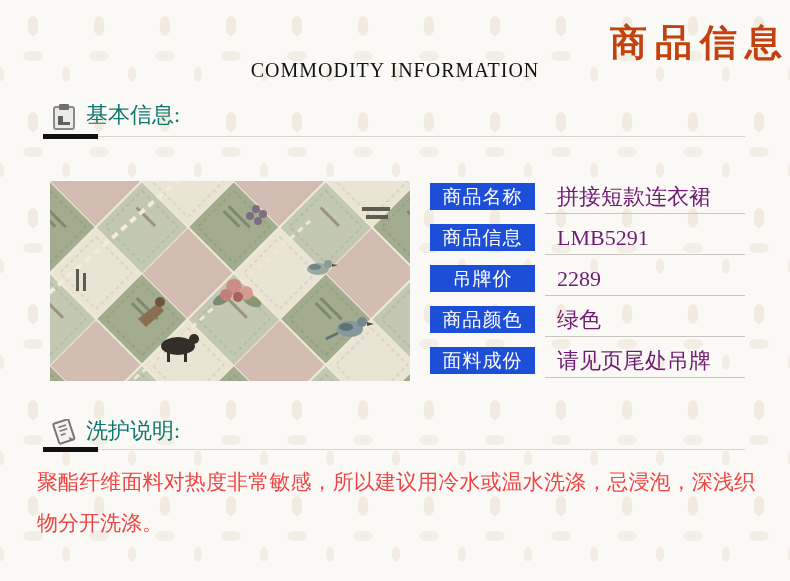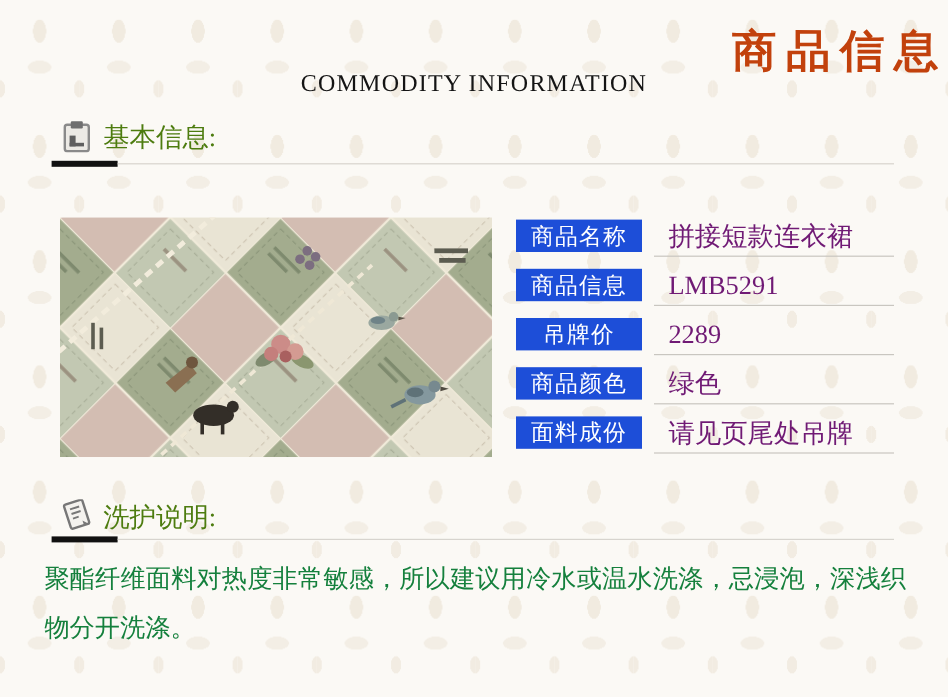--- a/index.html
+++ b/index.html
@@ -24,22 +24,22 @@
     letter-spacing:8px; text-indent:8px; color:#c2410c;
   }
   .page-subtitle{
     position:absolute; top:59px; left:0; width:100%;
     text-align:center; font-size:20px; font-weight:400;
     letter-spacing:1px; color:#141414;
   }
 
   
   .sec-head{
-    position:absolute; left:52px; display:flex; align-items:flex-start; gap:10px;
-    font-size:22px; color:#4d7c0f;
+    position:absolute; left:52px; display:flex; align-items:flex-end; gap:10px;
+    font-size:22px; color:#0f766e;
   }
   .sec-head.basic{ top:100px; }
   .sec-head.care { top:416px; }
   .sec-icon{ display:inline-flex; width:24px; height:27px; }
 
   .divider{
     position:absolute; left:43px; right:45px; height:5px;
     display:flex; align-items:center;
   }
   .divider.d1{ top:134px; }
@@ -64,21 +64,21 @@
   .info-value{
     flex:1; margin-left:10px; padding-left:12px; height:31px;
     border-bottom:1px solid #c9c6c0;
     font-size:22px; color:#701a75; line-height:28px;
     white-space:nowrap;
   }
 
   
   .care-text{
     position:absolute; top:462px; left:37px; width:718px;
-    font-size:21px; line-height:41px; color:#15803d;
+    font-size:21px; line-height:41px; color:#ef4444;
     text-align:justify;
   }
 </style>
 </head>
 <body>
 
 <div class="page">
 
   <h1 class="page-title">商品信息</h1>
   <div class="page-subtitle">COMMODITY INFORMATION</div>

